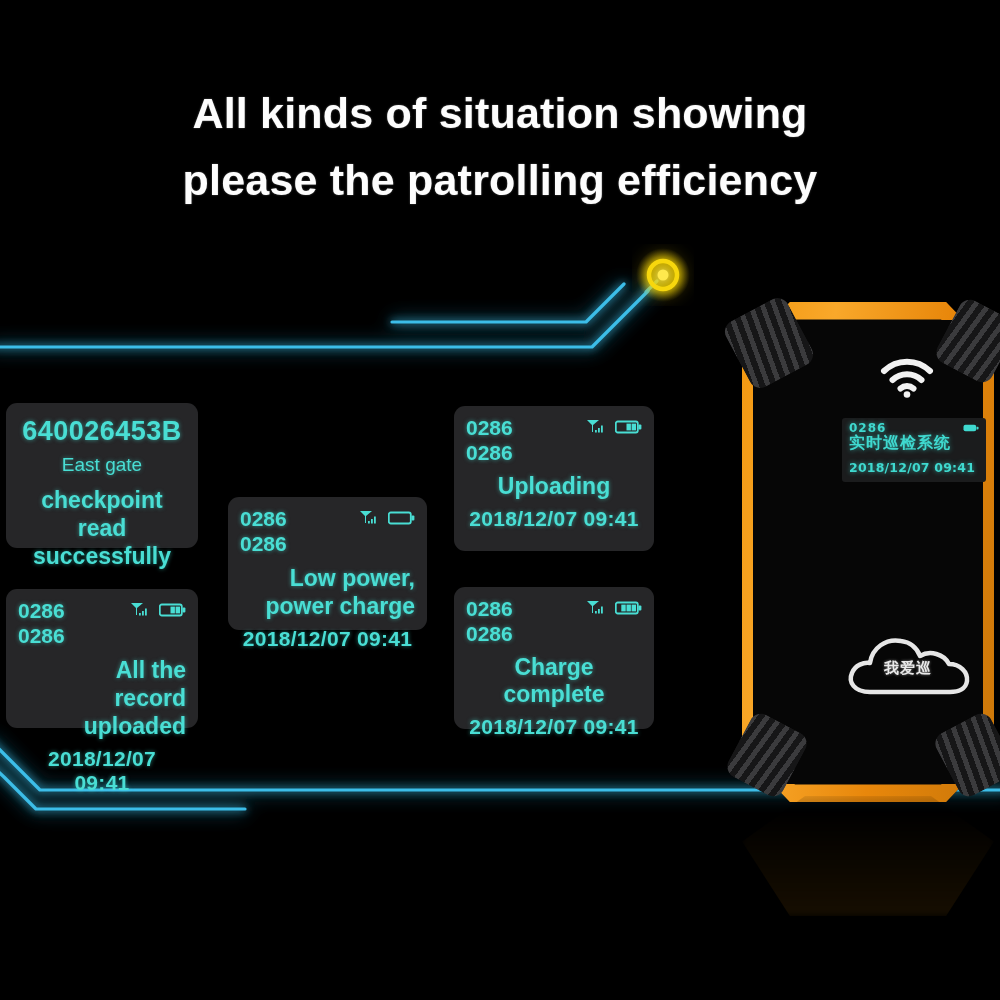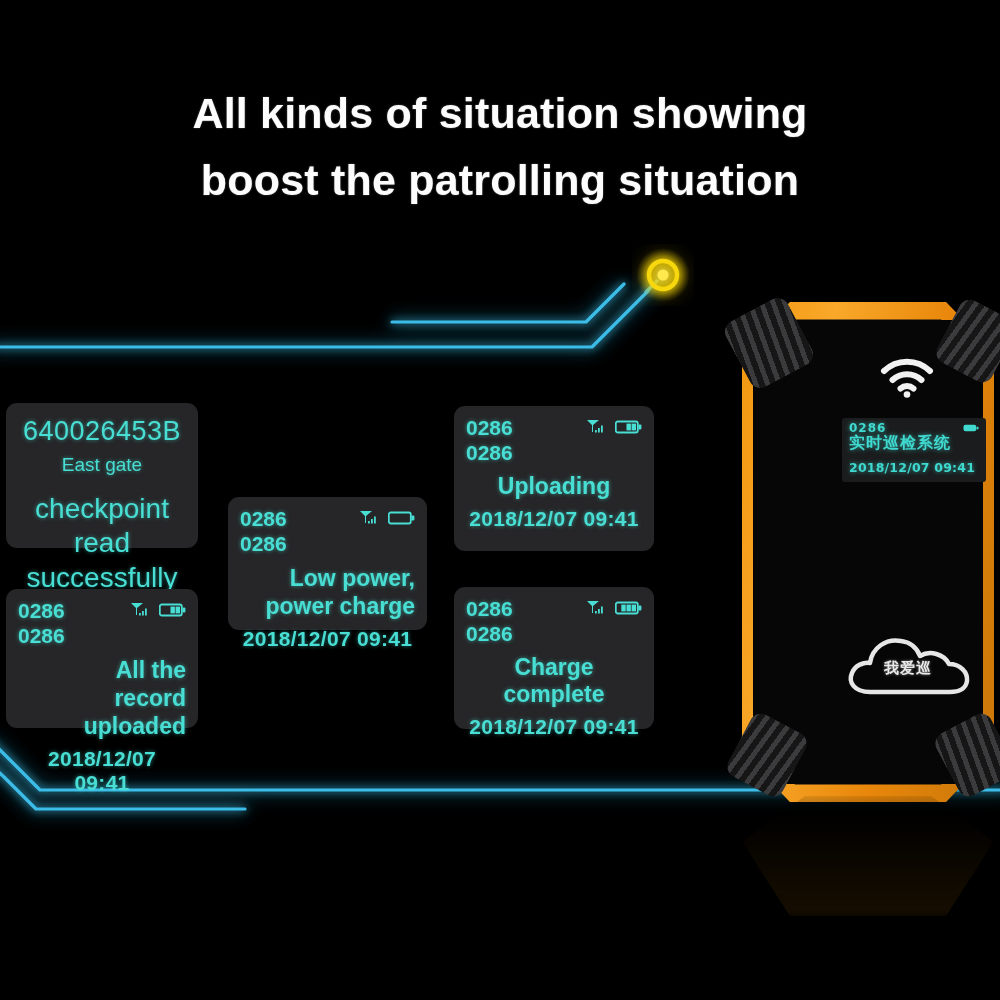--- a/index.html
+++ b/index.html
@@ -37,23 +37,23 @@
   }
   .card .code-row {
     display:flex; align-items:flex-start; justify-content:space-between; gap:8px;
   }
   .card .code-nums { font-size:21px; font-weight:600; line-height:1.18; text-align:left; }
   .card .icons { display:flex; align-items:center; gap:9px; padding-top:3px; }
   .card .msg { margin-top:7px; font-size:23px; font-weight:600; }
   .card .msg.two { line-height:1.22;text-align:right; }
   .card .stamp { margin-top:7px; font-size:21px; font-weight:600; letter-spacing:0.3px; }
 
-  .card.big .title1 { font-size:27px; font-weight:400; letter-spacing:0.5px; }
+  .card.big .title1 { font-size:27px; font-weight:700; letter-spacing:0.5px; }
   .card.big .title2 { font-size:19px; font-weight:500; margin-top:6px; }
-  .card.big .sub { font-size:28px; font-weight:400; margin-top:16px; line-height:1.22; }
+  .card.big .sub { font-size:23px; font-weight:700; margin-top:10px; line-height:1.22; }
 
   
   #card-checkpoint { left:6px;   top:403px; width:192px; height:145px; padding-top:13px; }
   #card-alluploaded{ left:6px;   top:589px; width:192px; height:139px; }
   #card-lowpower   { left:228px; top:497px; width:199px; height:133px; }
   #card-uploading  { left:454px; top:406px; width:200px; height:145px; }
   #card-charge     { left:454px; top:587px; width:200px; height:142px; }
 
   
   .sig { width:20px; height:15px; display:block; }
@@ -119,21 +119,21 @@
     filter:blur(3px);
   }
 </style>
 </head>
 <body>
 
 <div id="stage">
 
   <div class="headline">
     <span class="ln">All kinds of situation showing</span>
-    <span class="ln">boost the patrolling situation</span>
+    <span class="ln">please the patrolling efficiency</span>
   </div>
 
   <svg class="circuit" viewBox="0 0 1000 1000">
     <defs>
       <filter id="neonglow" x="-60%" y="-60%" width="220%" height="220%">
         <feGaussianBlur stdDeviation="4" result="b1"></feGaussianBlur>
         <feGaussianBlur stdDeviation="9" result="b2"></feGaussianBlur>
         <feMerge>
           <feMergeNode in="b2"></feMergeNode>
           <feMergeNode in="b1"></feMergeNode>

